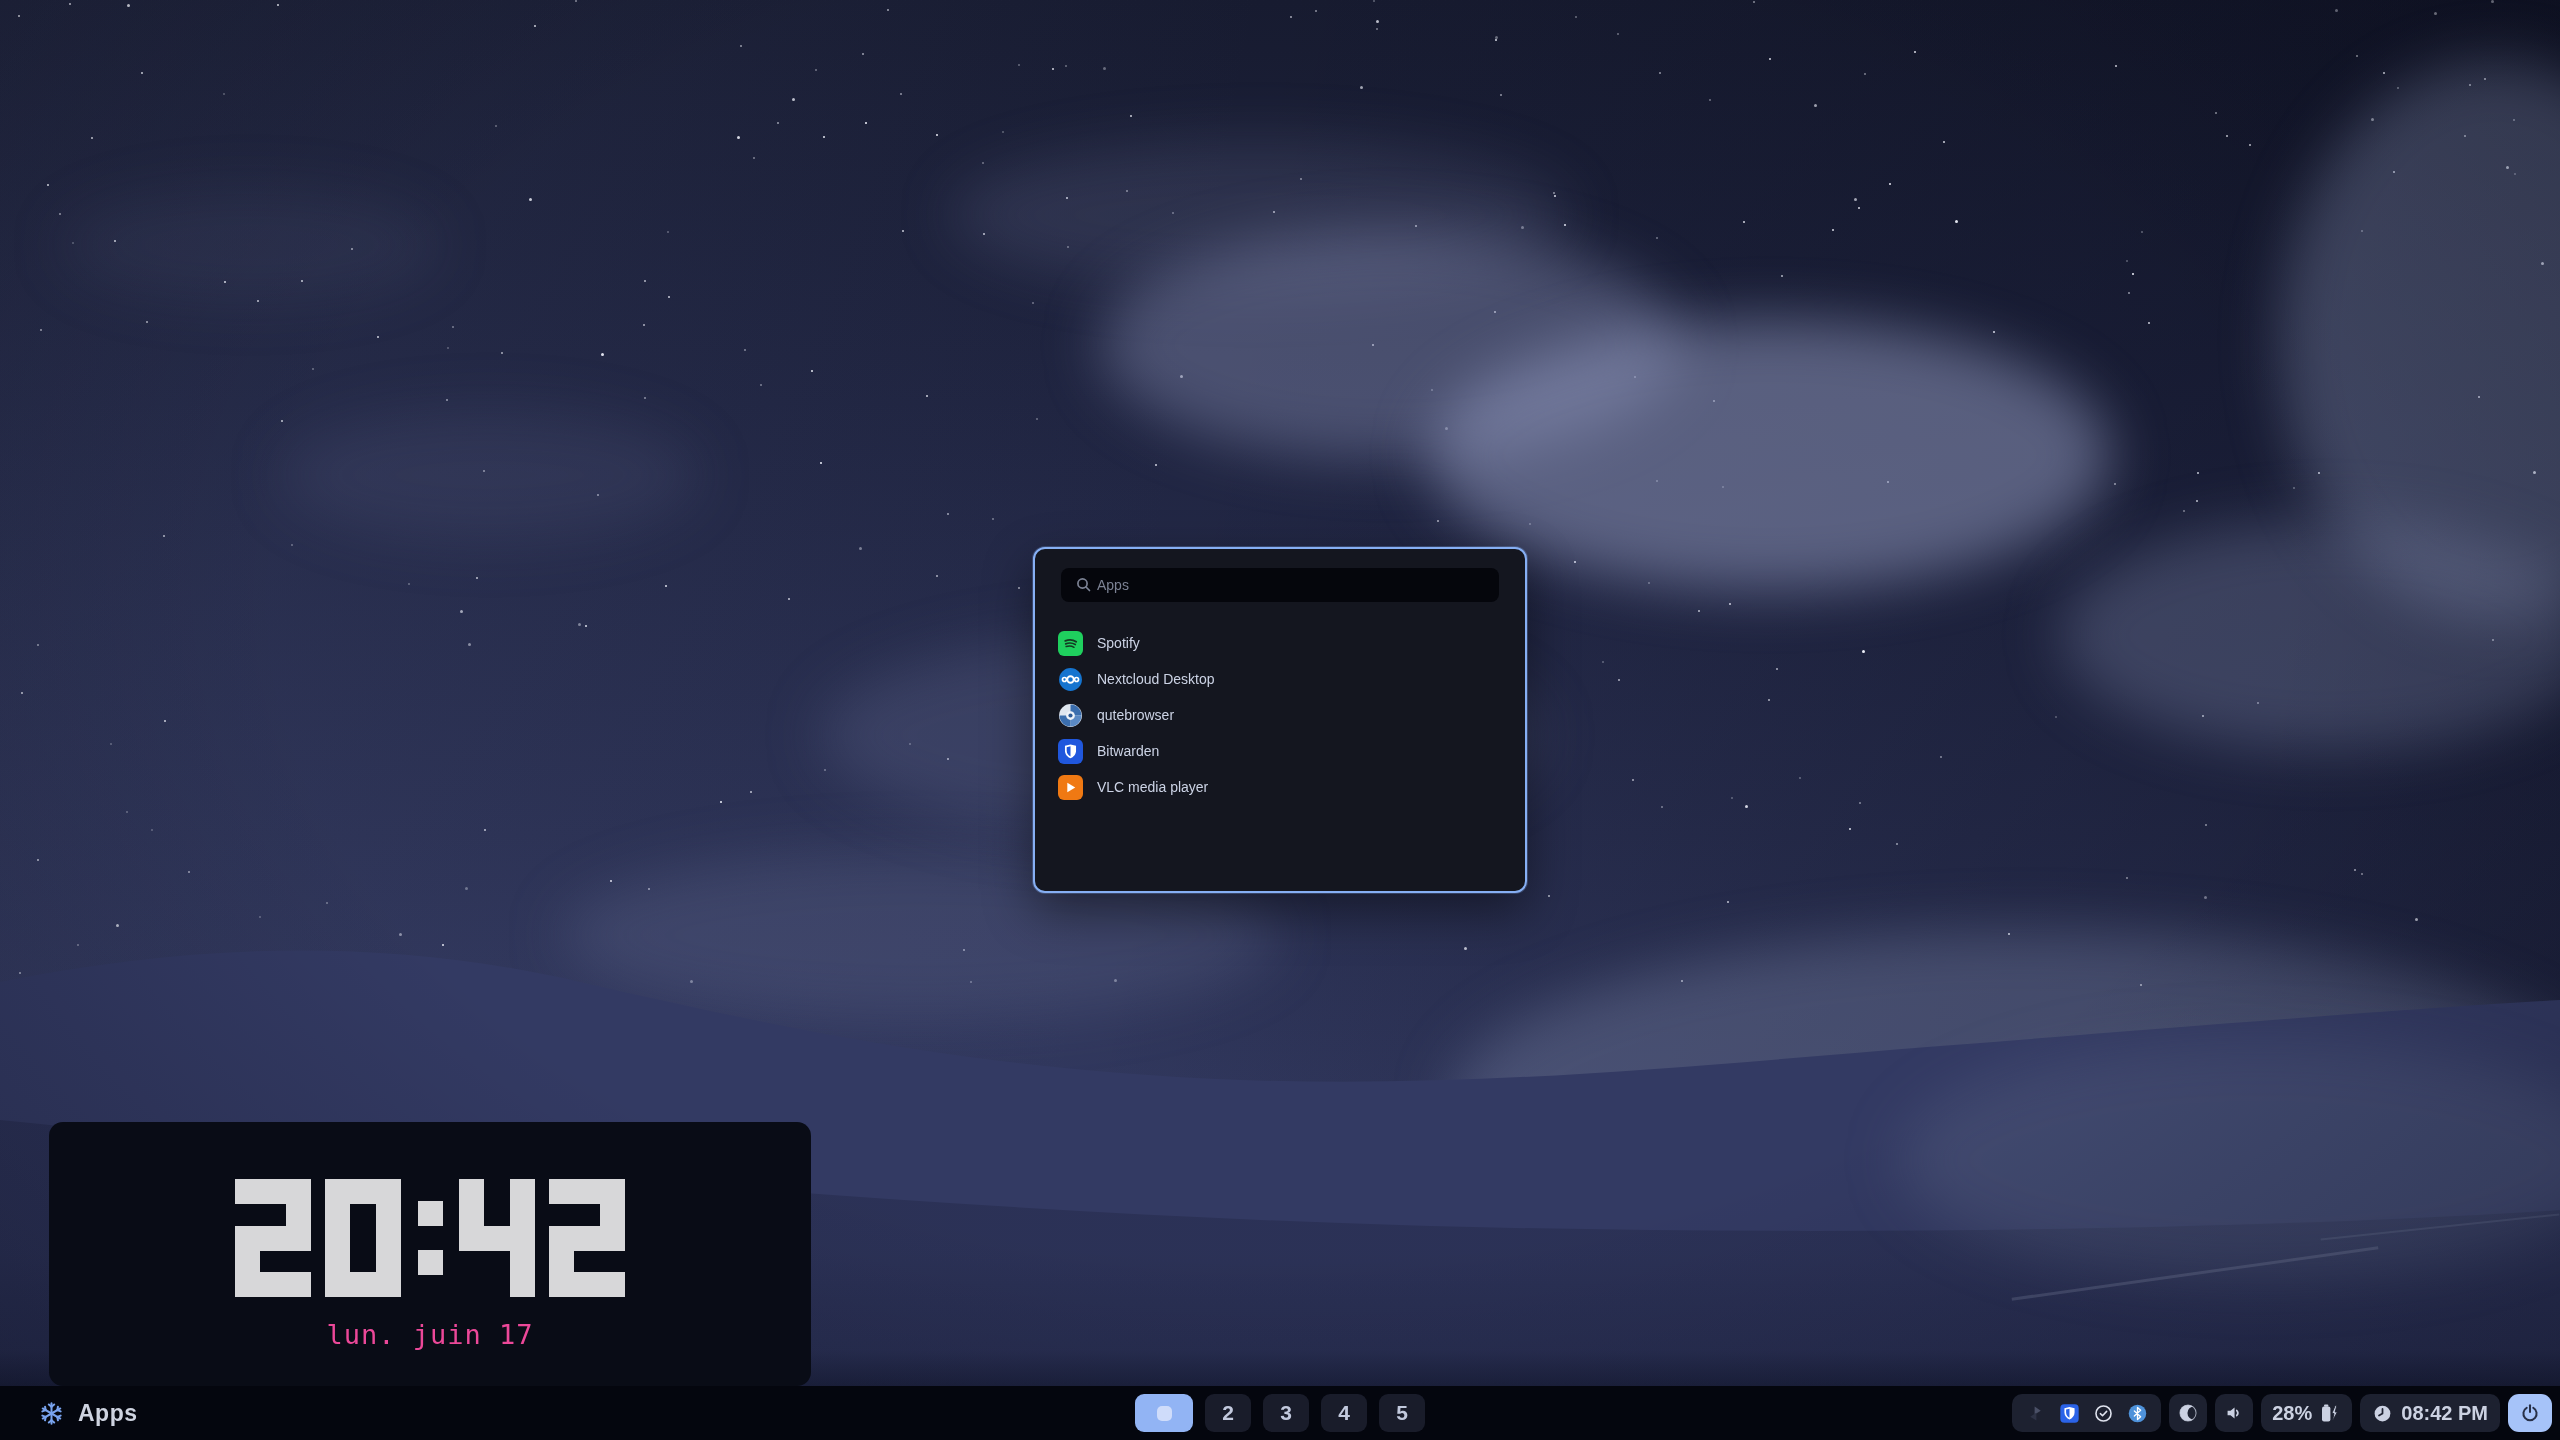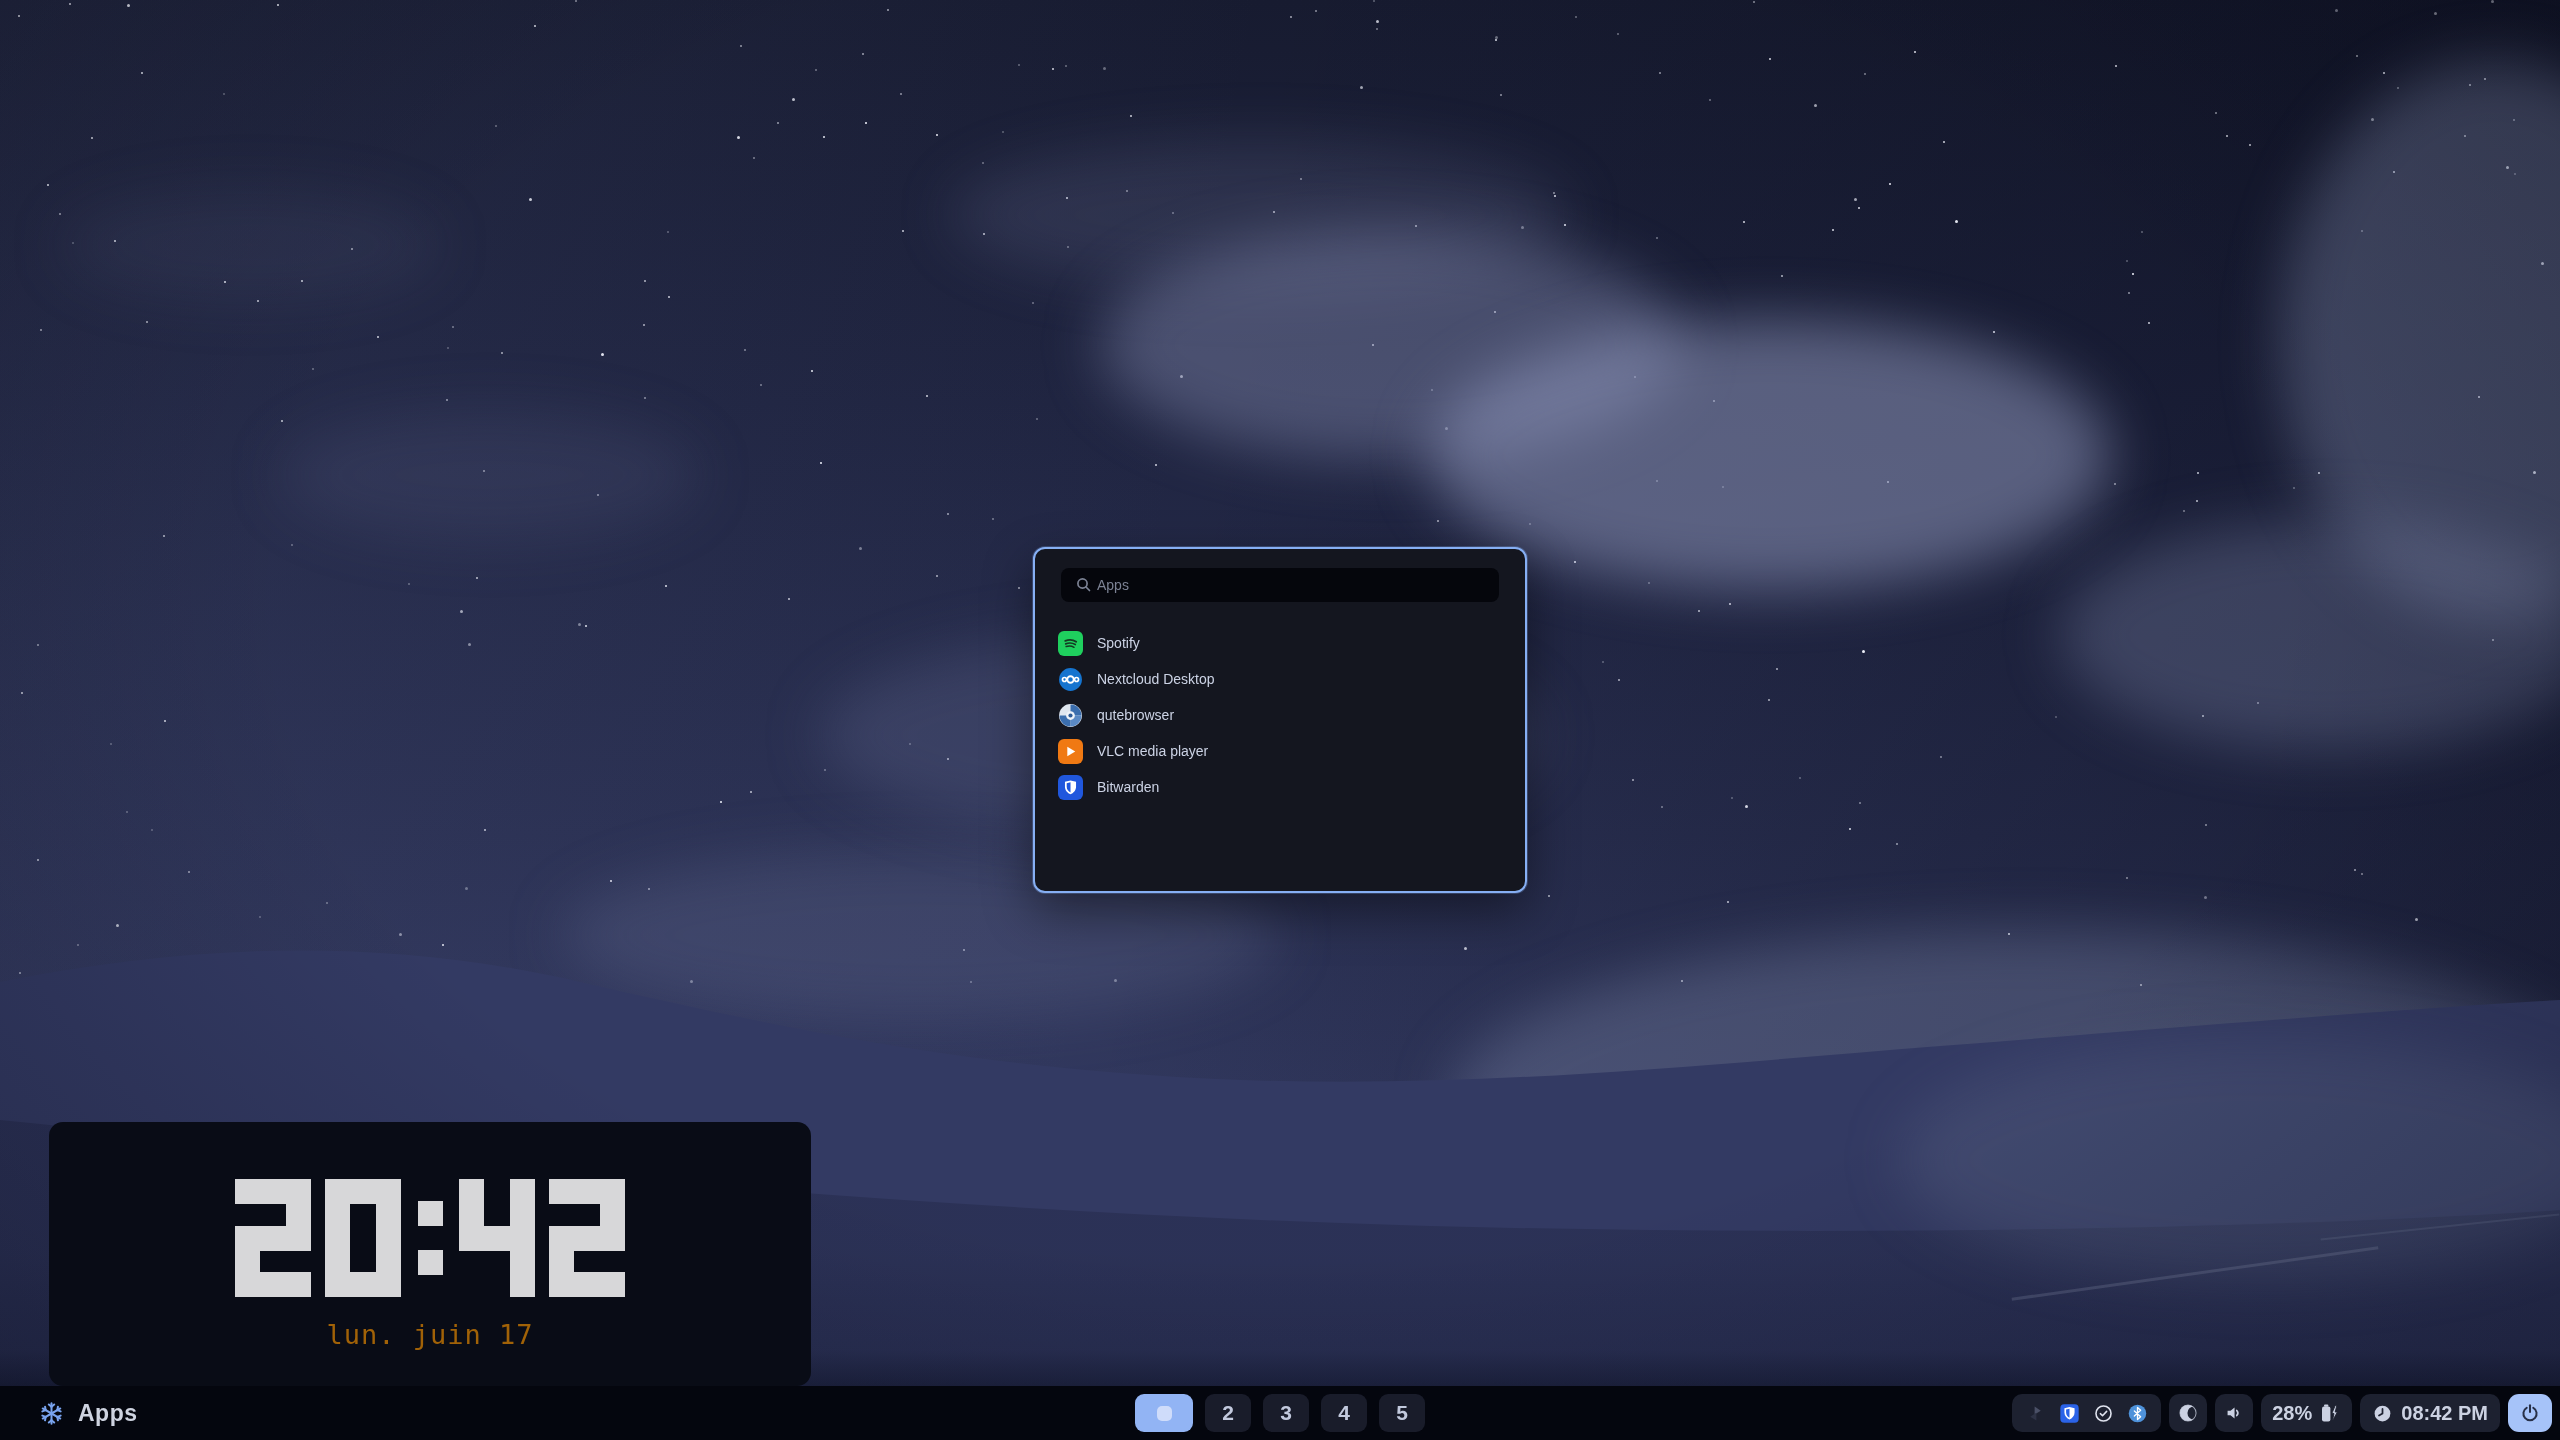--- a/index.html
+++ b/index.html
@@ -44,21 +44,21 @@
   .sg.m{left:0;top:46.5px;width:76px;height:25px;}
   .sg.b{left:0;bottom:0;width:76px;height:25px;}
   .sg.tl{left:0;top:0;width:25px;height:71.5px;}
   .sg.tr{right:0;top:0;width:25px;height:71.5px;}
   .sg.bl{left:0;bottom:0;width:25px;height:71.5px;}
   .sg.br{right:0;bottom:0;width:25px;height:71.5px;}
   .cl{position:relative;width:30px;height:118px;}
   .cd{position:absolute;left:2.5px;width:25px;height:25px;background:#d7d7d9;}
   .cd1{top:22px;} .cd2{bottom:22px;}
   #bigdate{margin-top:22px;font-family:"DejaVu Sans Mono", monospace;
-    font-size:27px;letter-spacing:1px;color:#a16207;}
+    font-size:27px;letter-spacing:1px;color:#ec4899;}
 
   
   #launcher{position:absolute;left:1033px;top:547px;width:494px;height:346px;
     background:#14161f;border:2px solid #86aff4;border-radius:12px;z-index:10;
     box-shadow:0 0 0 1px rgba(134,175,244,.25), 0 18px 50px rgba(0,0,0,.45);box-sizing:border-box;}
   #searchbox{position:absolute;left:26px;top:19px;width:438px;height:34px;background:#05060c;
     border-radius:8px;display:flex;align-items:center;padding-left:12px;box-sizing:border-box;gap:2px;}
   #searchbox .ph{color:#7c8294;font-size:14px;}
   #rows{position:absolute;left:14px;top:76px;width:466px;display:flex;flex-direction:column;}
   .row{height:36px;border-radius:8px;display:flex;align-items:center;gap:14px;padding-left:9px;box-sizing:border-box;}
@@ -449,35 +449,35 @@
           <path fill="#3b6eae" d="M12 22.5 A10.5 10.5 0 0 1 1.5 12 L12 12 Z"></path>
           <circle cx="12" cy="12" r="4.2" fill="#eef2f8"></circle>
           <circle cx="12" cy="12" r="2" fill="#2d5b97"></circle>
         </svg>
       </span>
       <span class="lbl">qutebrowser</span>
     </div>
 
 
     <div class="row">
+      <span class="ic ic-bitwarden">
+        <svg width="19" height="19" viewBox="0 0 24 24">
+          <path fill="#ffffff" d="M12 3 L19 4.7 V11 C19 15.8 15.7 18.9 12 20.6 C8.3 18.9 5 15.8 5 11 V4.7 Z M12 5.4 L7.2 6.6 V11 C7.2 14.6 9.6 16.9 12 18.2 Z"></path>
+        </svg>
+      </span>
+      <span class="lbl">Bitwarden</span>
+    </div>
+
+    <div class="row">
       <span class="ic ic-vlc">
         <svg width="19" height="19" viewBox="0 0 24 24">
           <polygon points="8,6 8,18 18,12" fill="#ffffff"></polygon>
         </svg>
       </span>
       <span class="lbl">VLC media player</span>
-    </div>
-
-    <div class="row">
-      <span class="ic ic-bitwarden">
-        <svg width="19" height="19" viewBox="0 0 24 24">
-          <path fill="#ffffff" d="M12 3 L19 4.7 V11 C19 15.8 15.7 18.9 12 20.6 C8.3 18.9 5 15.8 5 11 V4.7 Z M12 5.4 L7.2 6.6 V11 C7.2 14.6 9.6 16.9 12 18.2 Z"></path>
-        </svg>
-      </span>
-      <span class="lbl">Bitwarden</span>
     </div>
 
   </div>
 </div>
 
 <div id="bar">
 
   <div id="bar-left">
     <svg width="27" height="27" viewBox="0 0 24 24">
       <g stroke="#79a3ee" stroke-width="1.8" stroke-linecap="round">

